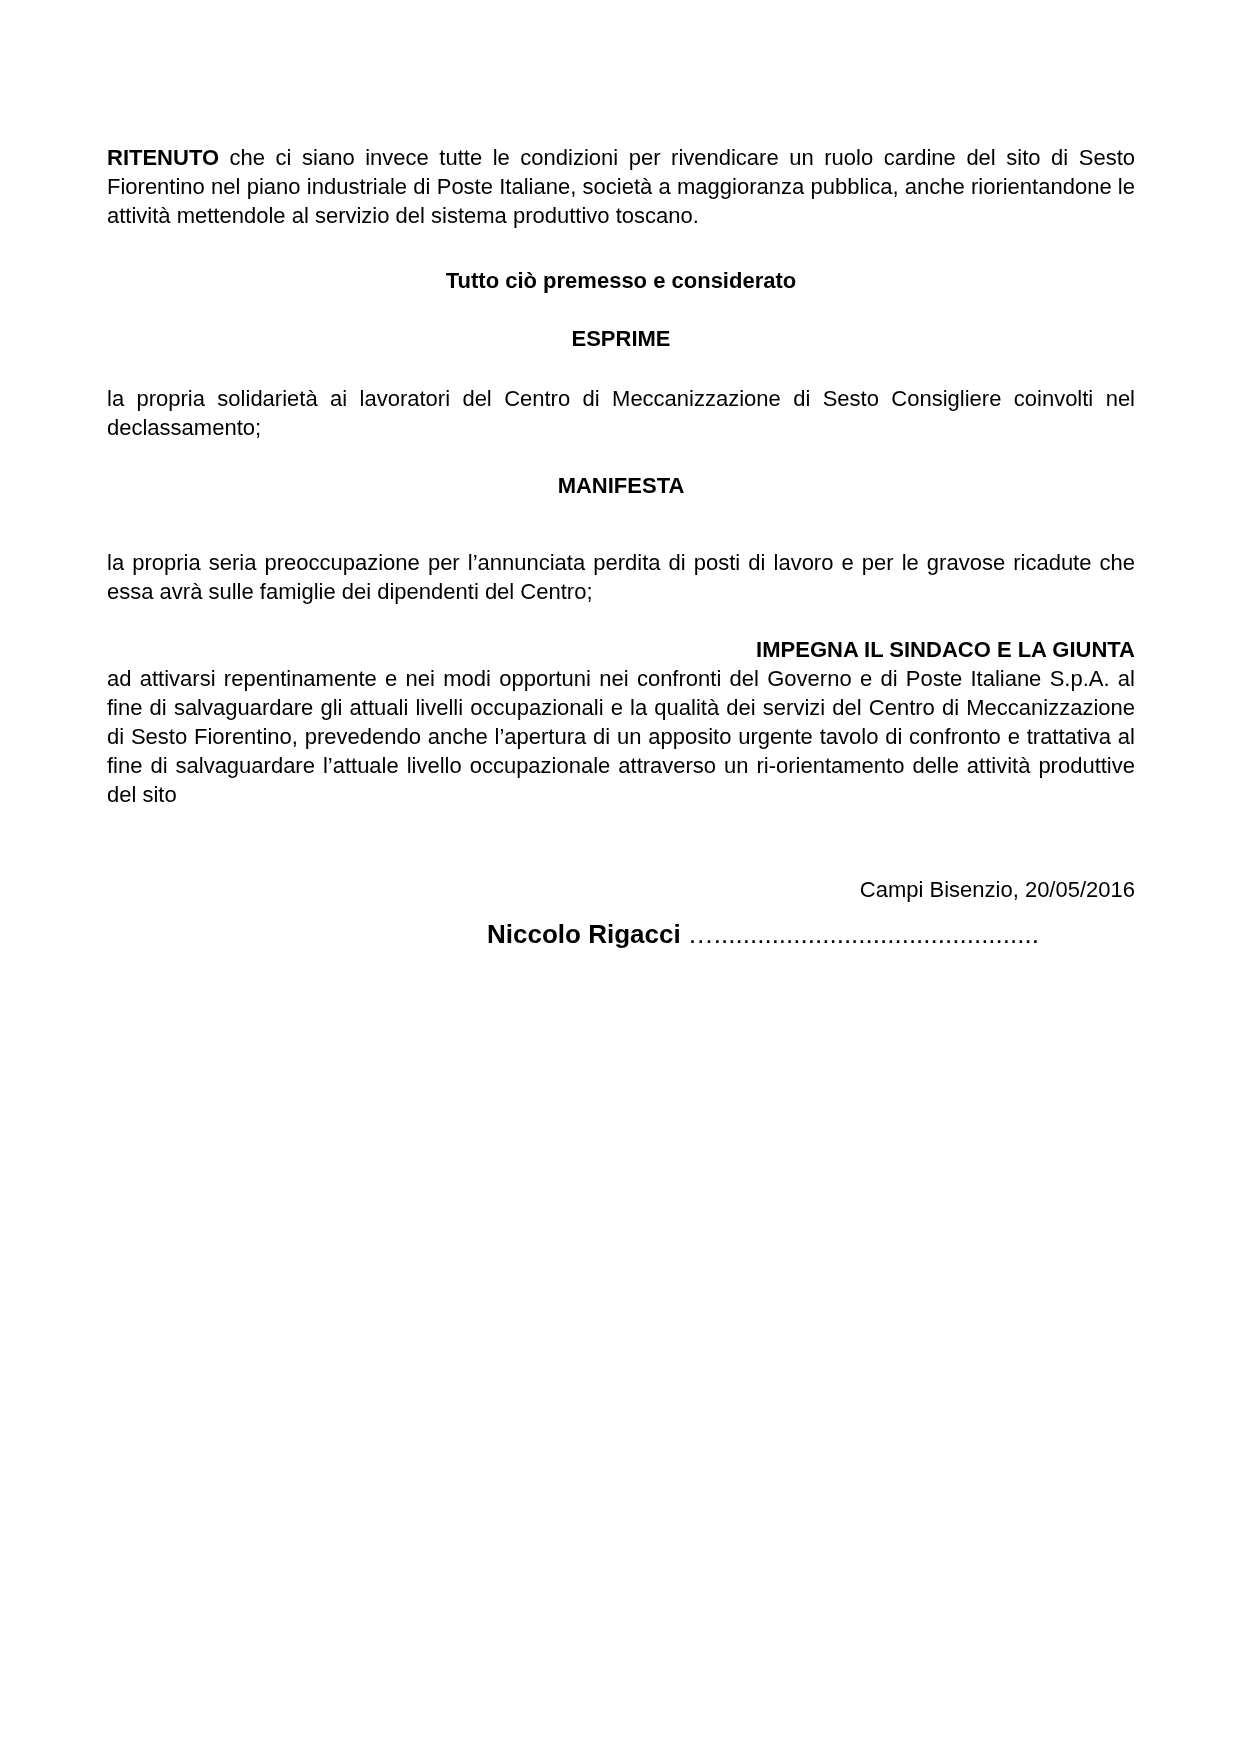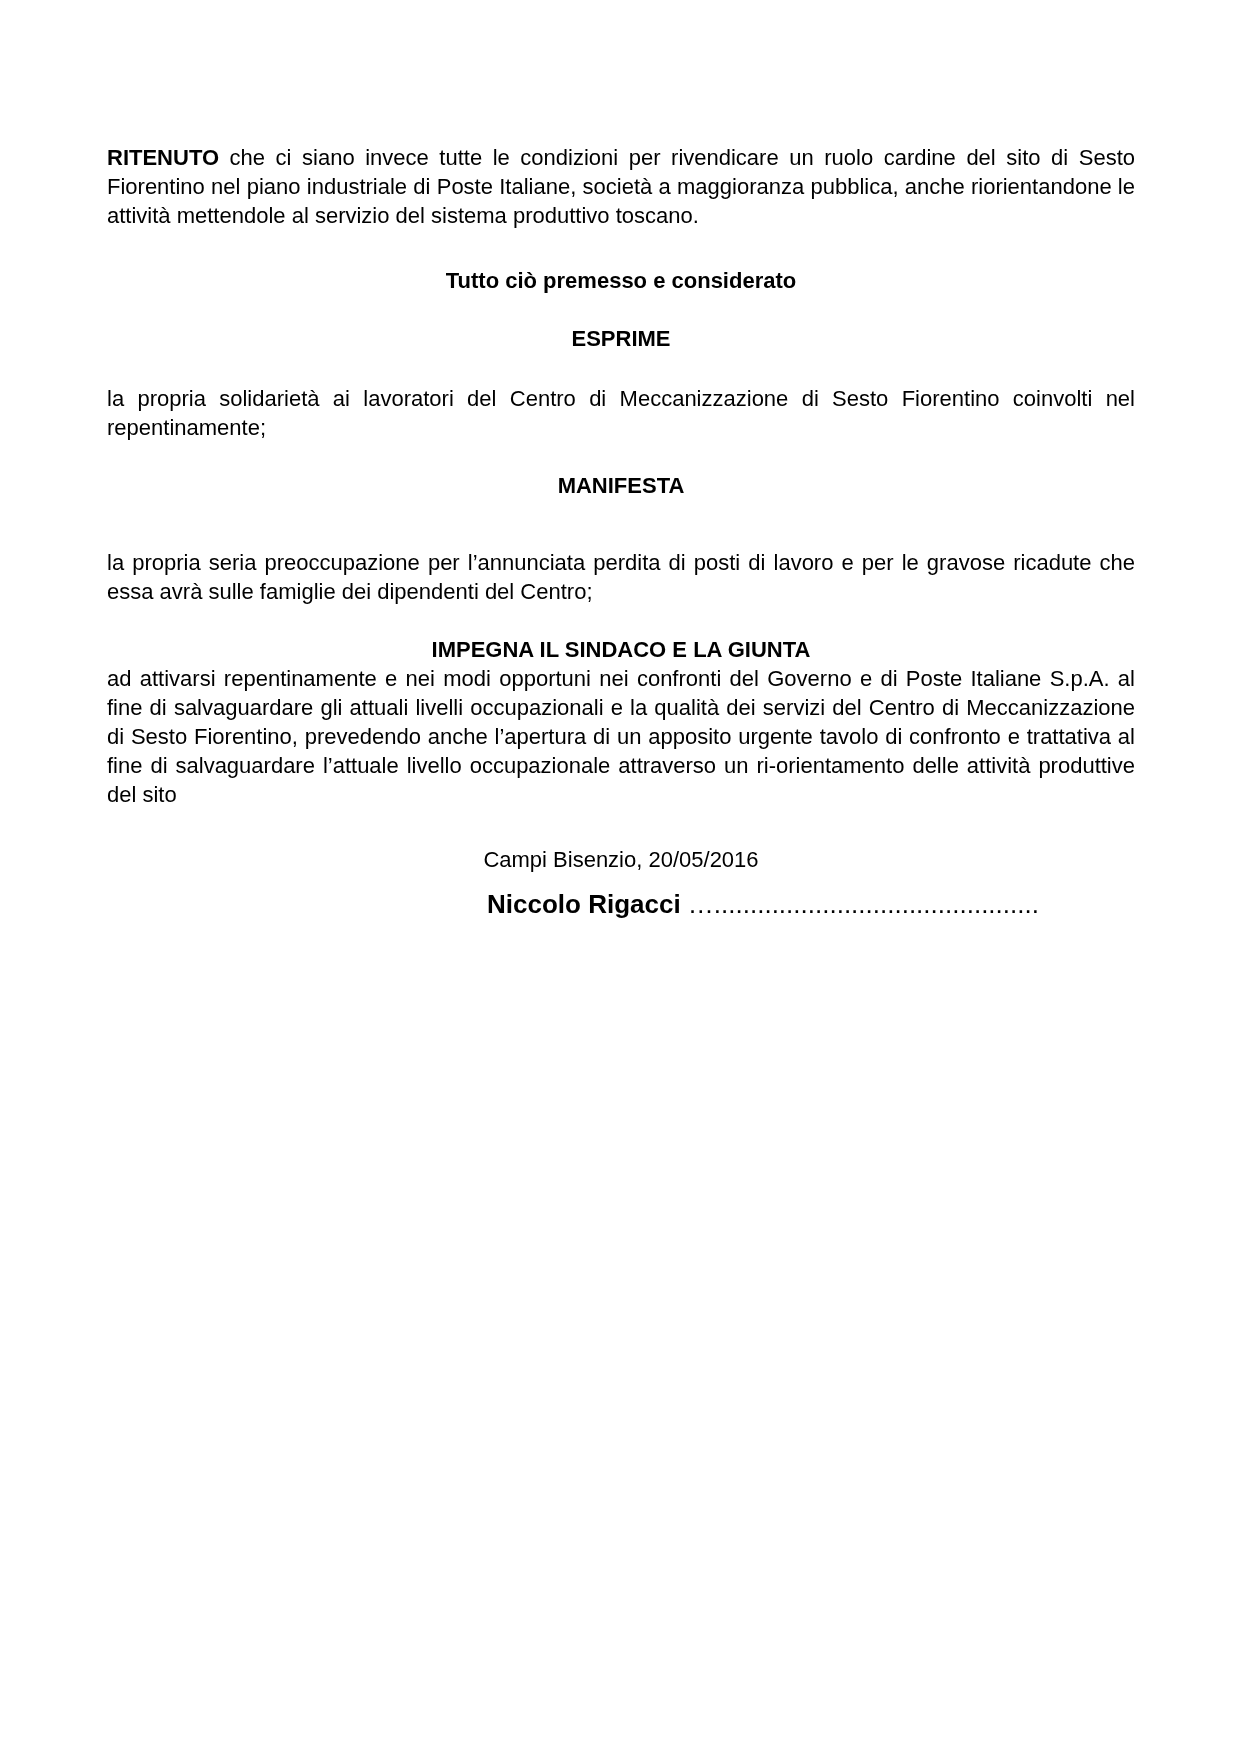--- a/index.html
+++ b/index.html
@@ -34,27 +34,27 @@
     line-height: 29px;
     font-weight: bold;
     text-align: center;
     margin: 0;
   }
   .mt-heading1 { margin-top: 36px; text-align: center; }   
   .mt-heading2 { margin-top: 29px; }   
   .mt-para2    { margin-top: 31px; }   
   .mt-heading3 { margin-top: 29px; }   
   .mt-para3    { margin-top: 48px; }   
-  .mt-heading4 { margin-top: 29px; }   
+  .mt-heading4 { margin-top: 29px; text-align: right; }   
   .mt-para4    { }   
   .dateline {
     font-size: 22px;
     line-height: 29px;
-    text-align: center;
-    margin: 36px 0 0 0;
+    text-align: right;
+    margin: 66px 0 0 0;
   }
   .signature-role {
     font-size: 22px;
     line-height: 29px;
     text-align: left;
     margin: 68px 0 0 0;
   }
   .signature-line {
     font-size: 26px;
     line-height: 29px;
@@ -72,21 +72,21 @@
 <body>
 
 <div class="page">
 
   <p class="para"><span class="lead-bold">RITENUTO</span><span> che ci siano invece tutte le condizioni per rivendicare un ruolo cardine del sito di Sesto Fiorentino nel piano industriale di Poste Italiane, società a maggioranza pubblica, anche riorientandone le attività mettendole al servizio del sistema produttivo toscano.</span></p>
 
   <p class="heading mt-heading1">Tutto ciò premesso e considerato</p>
 
   <p class="heading mt-heading2">ESPRIME</p>
 
-  <p class="para mt-para2">la propria solidarietà ai lavoratori del Centro di Meccanizzazione di Sesto Fiorentino coinvolti nel repentinamente;</p>
+  <p class="para mt-para2">la propria solidarietà ai lavoratori del Centro di Meccanizzazione di Sesto Consigliere coinvolti nel declassamento;</p>
 
   <p class="heading mt-heading3">MANIFESTA</p>
 
   <p class="para mt-para3">la propria seria preoccupazione per l’annunciata perdita di posti di lavoro e per le gravose ricadute che essa avrà sulle famiglie dei dipendenti del Centro;</p>
 
   <p class="heading mt-heading4">IMPEGNA IL SINDACO E LA GIUNTA</p>
 
   <p class="para mt-para4">ad attivarsi repentinamente e nei modi opportuni nei confronti del Governo e di Poste Italiane S.p.A. al fine di salvaguardare gli attuali livelli occupazionali e la qualità dei servizi del Centro di Meccanizzazione di Sesto Fiorentino, prevedendo anche l’apertura di un apposito urgente tavolo di confronto e trattativa al fine di salvaguardare l’attuale livello occupazionale attraverso un ri-orientamento delle attività produttive del sito</p>
 
   <p class="dateline">Campi Bisenzio, 20/05/2016</p>

